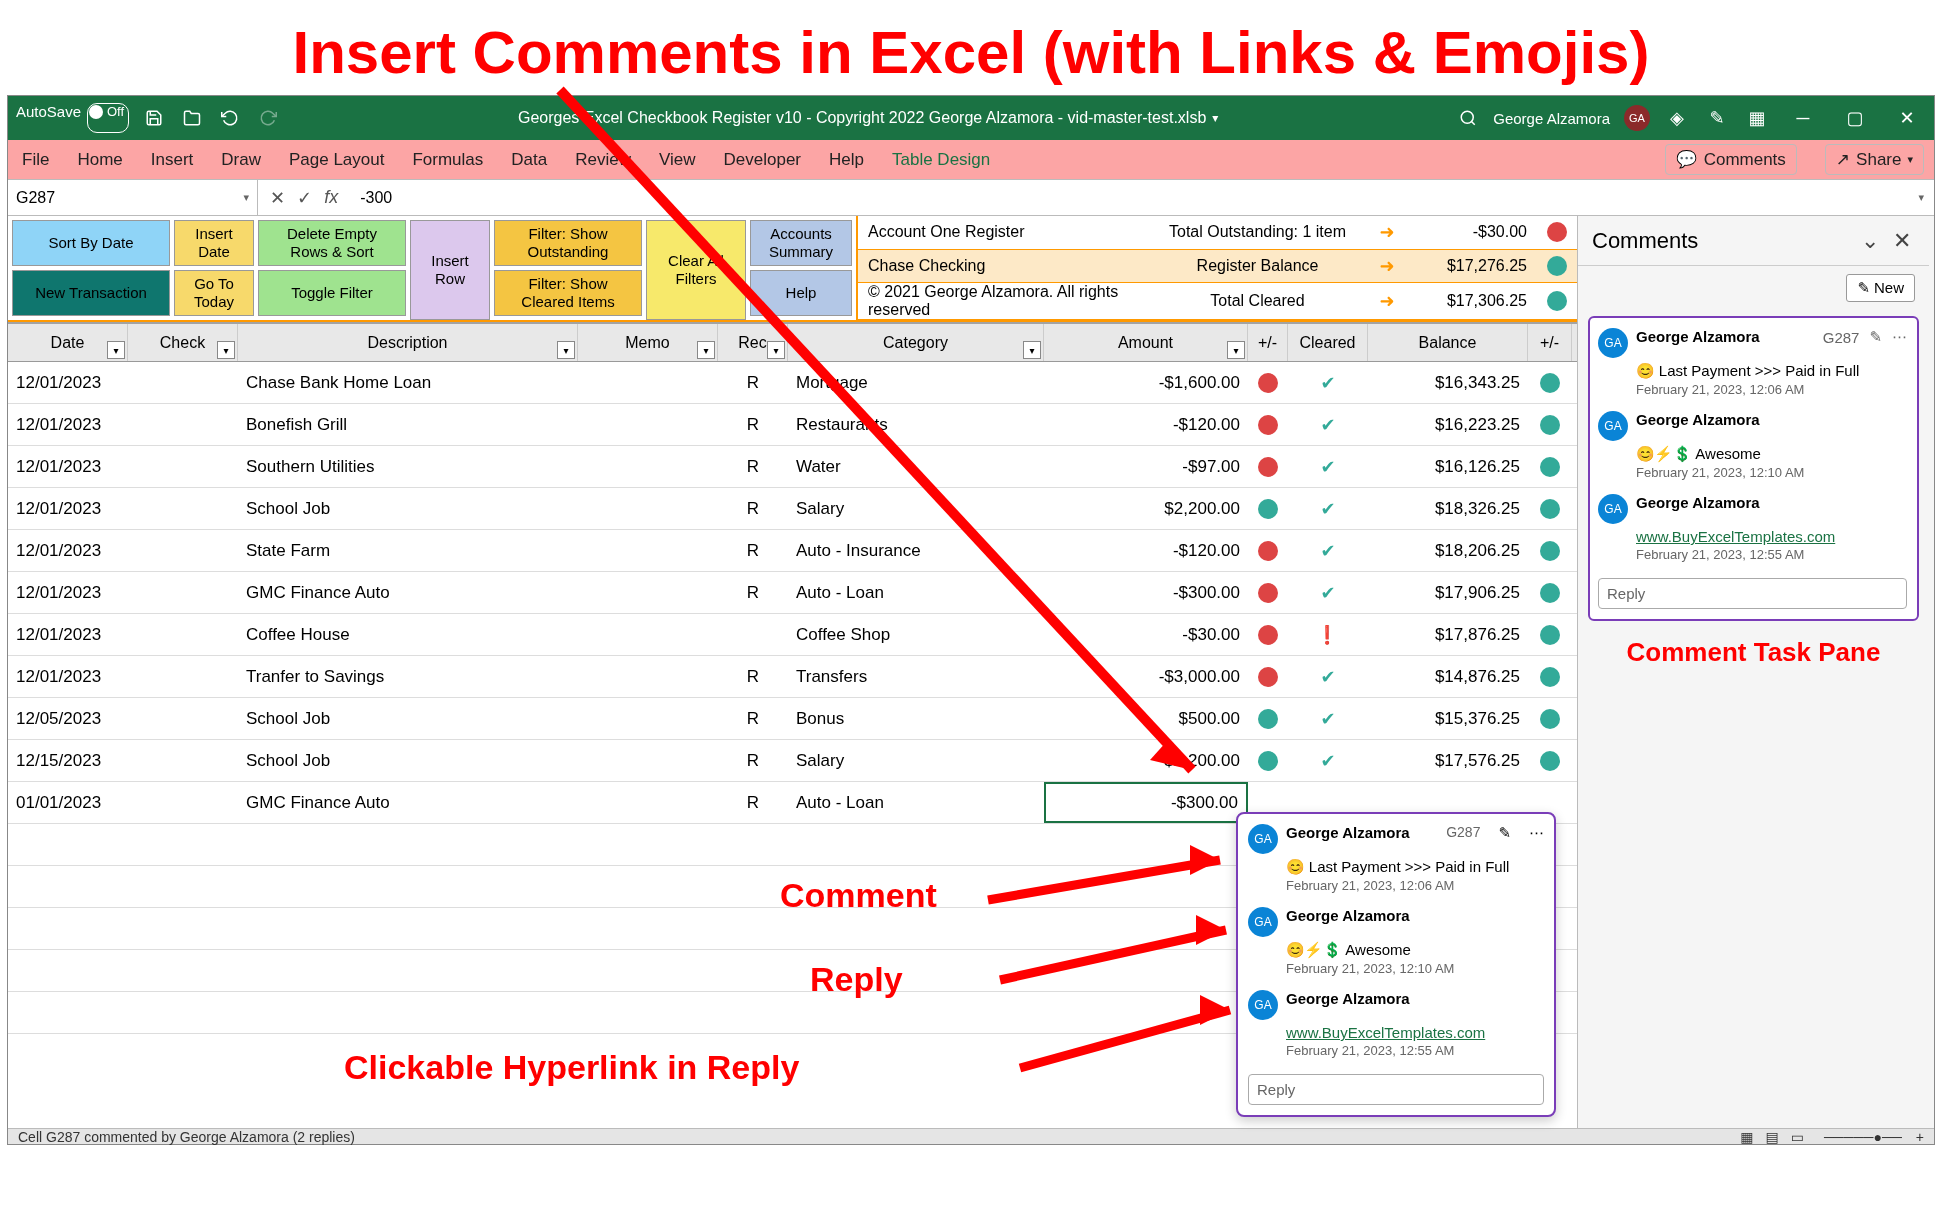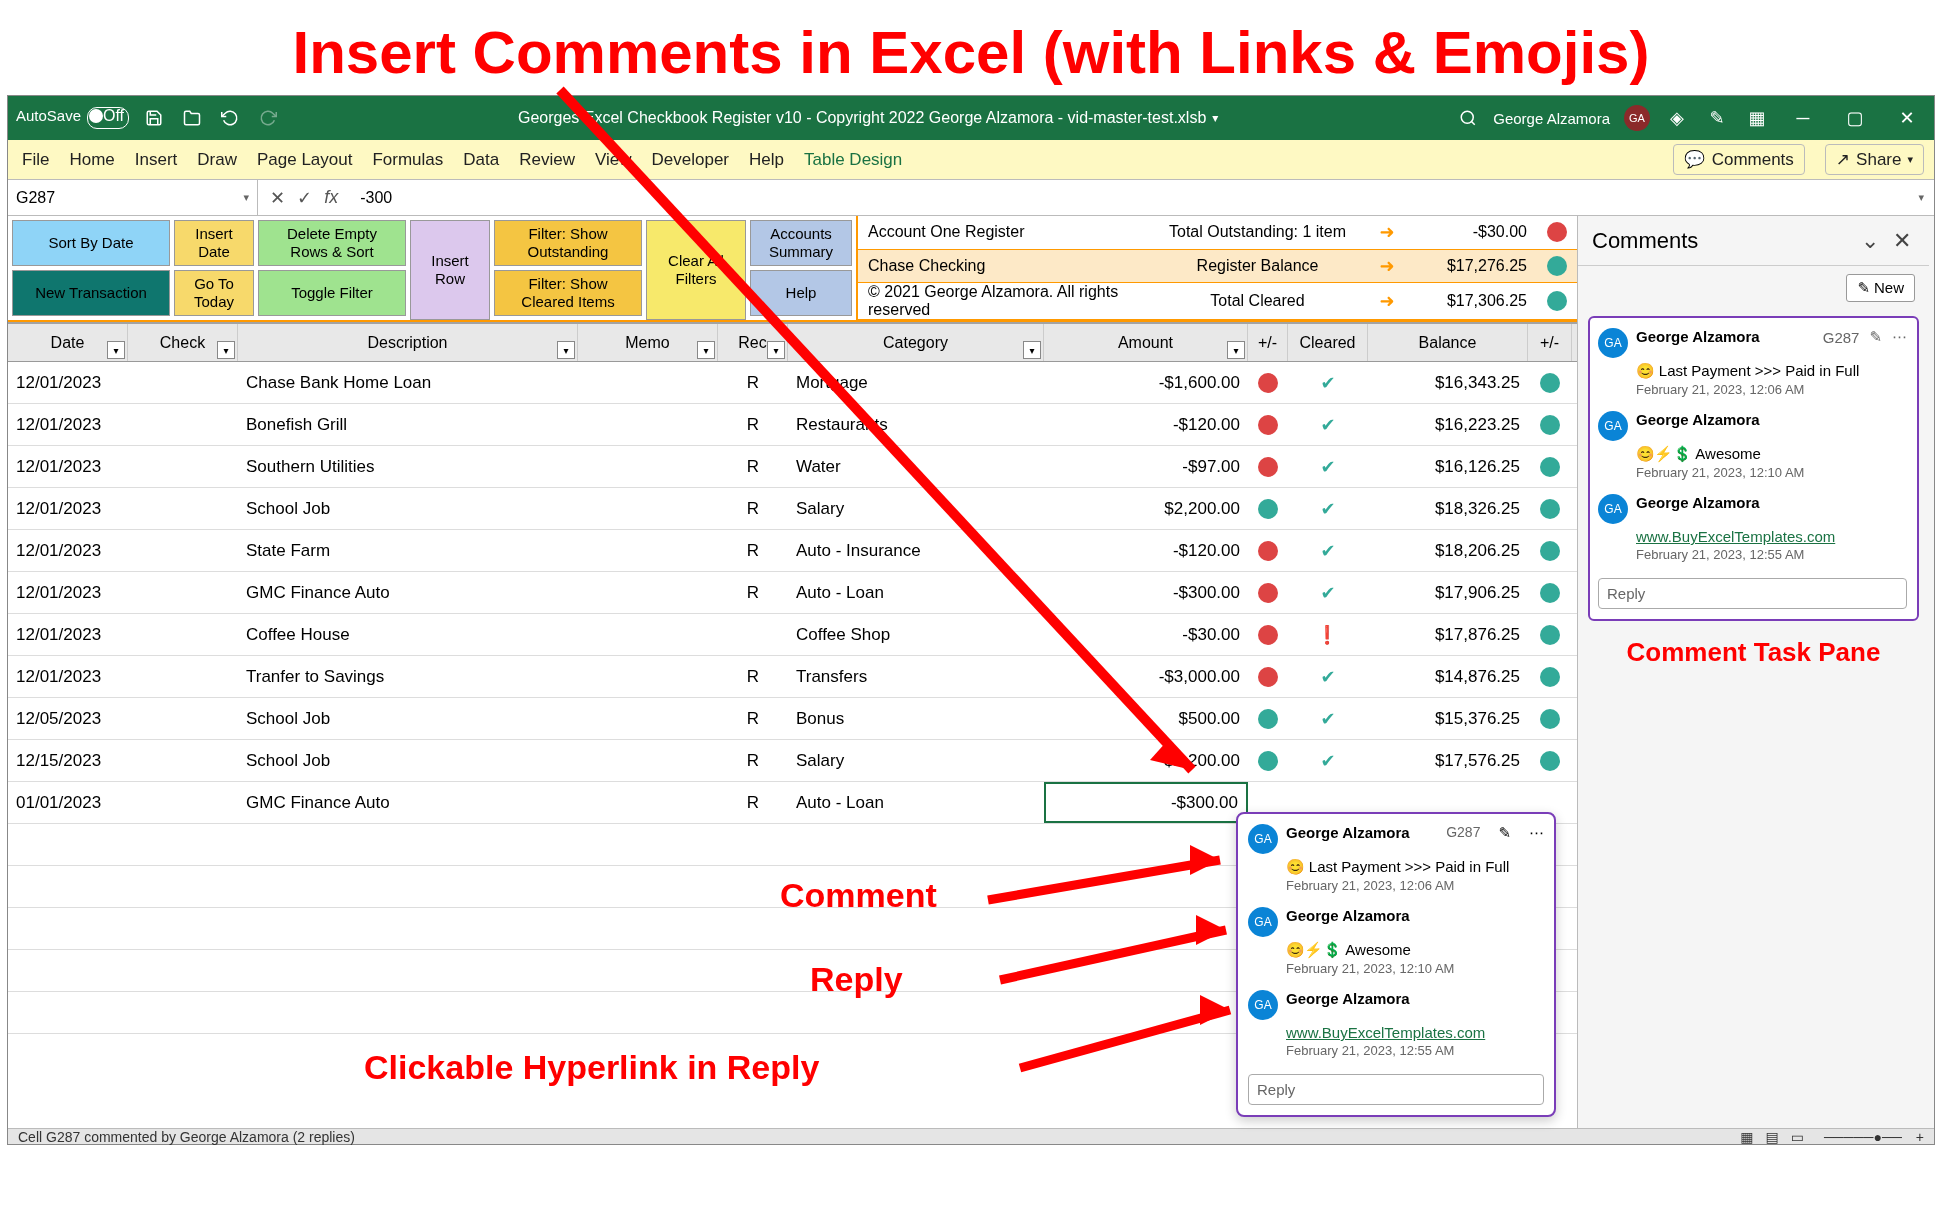--- a/index.html
+++ b/index.html
@@ -1,28 +1,28 @@
 <!DOCTYPE html>
 <html><head>
 <meta charset="utf-8">
 <style>
 *{box-sizing:border-box;margin:0;padding:0;font-family:"Segoe UI",Arial,sans-serif}
 body{width:1942px;height:1211px;background:#fff;position:relative;overflow:hidden;font-size:18px}
 .page-title{font-size:60px;font-weight:bold;color:red;text-align:center;padding:18px 0 8px}
 .excel-shell{border:1px solid #888;width:1928px;margin:0 auto;position:relative}
 .titlebar{background:#1a7243;height:44px;display:flex;align-items:center;color:#fff;padding:0 8px;gap:12px}
 .autosave{display:flex;align-items:flex-start;gap:6px;font-size:15px}
-.autosave .switch{display:inline-block;width:42px;height:22px;border:1px solid #fff;border-radius:10px;position:relative;font-size:16px;line-height:16px;text-align:right;padding-right:4px}
+.autosave .switch{display:inline-block;width:42px;height:30px;border:1px solid #fff;border-radius:10px;position:relative;font-size:13px;line-height:16px;text-align:right;padding-right:4px}
 .autosave .switch::before{content:"";position:absolute;left:1px;top:1px;width:14px;height:14px;border-radius:50%;background:#fff}
 .tb-icon{width:26px;height:26px;display:flex;align-items:center;justify-content:center;color:#fff}
 .tb-title{flex:1;text-align:center;font-size:16px;display:flex;align-items:center;justify-content:center;gap:6px}
 .tb-right{display:flex;align-items:center;gap:14px}
 .tb-avatar{width:26px;height:26px;border-radius:50%;background:#8b2a2a;font-size:11px;display:flex;align-items:center;justify-content:center}
 .wbtn{width:38px;height:36px;display:flex;align-items:center;justify-content:center;color:#fff}
-.ribbon-tabs{background:#fef9c3;border-bottom:1px solid #bbb;height:40px;display:flex;align-items:center;padding:0 10px;gap:12px;font-size:17px;color:#222}
+.ribbon-tabs{background:#fca5a5;border-bottom:1px solid #bbb;height:40px;display:flex;align-items:center;padding:0 10px;gap:20px;font-size:17px;color:#222}
 .ribbon-tabs .tab{padding:6px 4px}
 .ribbon-tabs .tab.active{color:#1a7243}
 .ribbon-tabs .flex{flex:1}
 .comments-btn{display:flex;align-items:center;gap:6px;border:1px solid #bbb;padding:4px 10px;border-radius:4px;margin-right:8px}
 .share-btn{display:flex;align-items:center;gap:6px;border:1px solid #bbb;padding:4px 10px;border-radius:4px}
 .formula-bar{height:36px;border-bottom:1px solid #bbb;display:flex;align-items:center;background:#fff}
 .namebox{width:250px;border-right:1px solid #bbb;height:100%;display:flex;align-items:center;padding:0 8px;font-size:16px;justify-content:space-between}
 .fx-icons{display:flex;align-items:center;gap:12px;padding:0 12px;color:#555}
 .fx-input{flex:1;padding:0 10px;font-size:16px}
 .workarea{display:flex;height:912px;background:#f5f5f5}
@@ -618,13 +618,13 @@
 
   <line x1="1000" y1="980" x2="1226" y2="930" stroke="red" stroke-width="9"></line>
   <polygon points="1226,930 1196,915 1196,945" fill="red"></polygon>
 
   <line x1="1020" y1="1068" x2="1230" y2="1010" stroke="red" stroke-width="9"></line>
   <polygon points="1230,1010 1200,995 1200,1025" fill="red"></polygon>
 </svg>
 
 <div class="annot" style="left:780px;top:876px;font-size:34px">Comment</div>
 <div class="annot" style="left:810px;top:960px;font-size:34px">Reply</div>
-<div class="annot" style="left:364px;top:1048px;font-size:34px">Clickable Hyperlink in Reply</div>
+<div class="annot" style="left:344px;top:1048px;font-size:34px">Clickable Hyperlink in Reply</div>
 
 </body></html>

